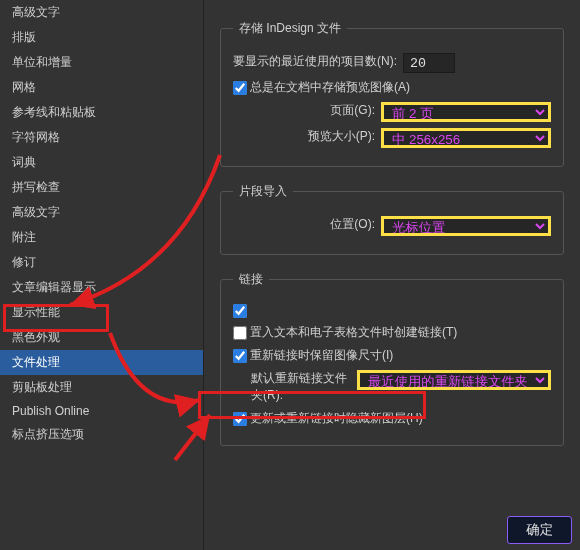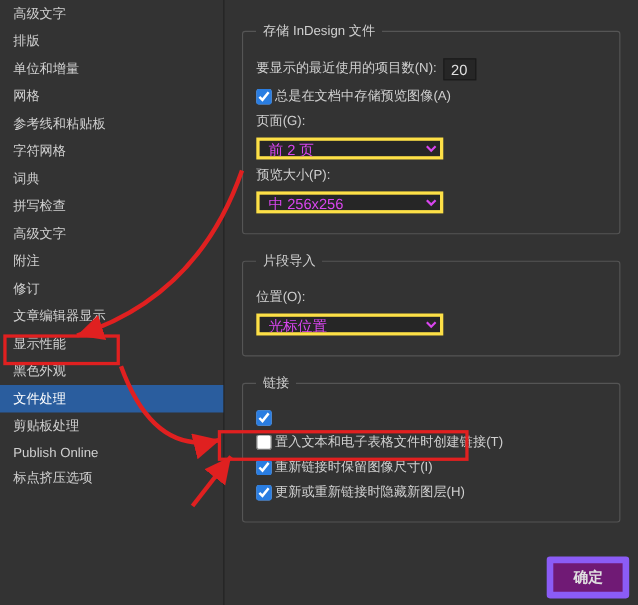--- a/index.html
+++ b/index.html
@@ -41,33 +41,33 @@
 }
 legend {
   padding: 0 6px;
   color: #d0d0d0;
 }
 .row {
   display: flex;
   margin: 6px 0;
   gap: 6px;
 }
-.row.right { justify-content: flex-end; flex-direction: column; }
+.row.right { justify-content: flex-end; }
 .label-right {
   text-align: right;
   min-width: 140px;
 }
 input[type="text"] {
   background: #262626;
   border: 1px solid #1a1a1a;
   color: #e0e0e0;
   padding: 2px 6px;
   height: 20px;
 }
-.txt-narrow { width: 30px; }
+.txt-narrow { width: 52px; font-family: Liberation Mono, monospace; }
 select {
   background: #262626;
   border: 3px solid #fde047;
   color: #d946ef;
   height: 20px;
   padding: 0 4px;
 }
 .sel-wide { width: 170px; }
 .sel-xwide { width: 200px; }
 .checkbox-row {
@@ -75,27 +75,26 @@
   align-items: center;
   gap: 3px;
   margin: 6px 0;
 }
 input[type="checkbox"] {
   width: 14px;
   height: 14px;
   accent-color: #2a7de1;
 }
 .btn {
-  background: #701a75;
-  border: 6px solid #8b5cf6;
+  background: #0f172a;
+  border: 1px solid #8b5cf6;
   color: #e0e0e0;
   padding: 4px 18px;
   border-radius: 3px;
   cursor: pointer;
-  font-weight: bold;
 }
 .footer {
   position: absolute;
   bottom: 6px;
   right: 8px;
 }
 
 .anno-box {
   position: absolute;
   border: 3px solid #e02020;
@@ -172,20 +171,26 @@
       <div class="checkbox-row">
         <input type="checkbox" checked="" style="">
       </div>
       <div class="checkbox-row">
         <input type="checkbox" style="">
         <span>置入文本和电子表格文件时创建链接(T)</span>
       </div>
       <div class="checkbox-row">
         <input type="checkbox" checked="" style="">
         <span>重新链接时保留图像尺寸(I)</span>
+      </div>
+      <div class="row" style="padding-left:18px;">
+        <span>默认重新链接文件夹(R):</span>
+        <select class="sel-xwide">
+          <option>最近使用的重新链接文件夹</option>
+        </select>
       </div>
       <div class="checkbox-row">
         <input type="checkbox" checked="" style="">
         <span>更新或重新链接时隐藏新图层(H)</span>
       </div>
     </fieldset>
 
     <div class="footer">
       <button class="btn">确定</button>
     </div>

